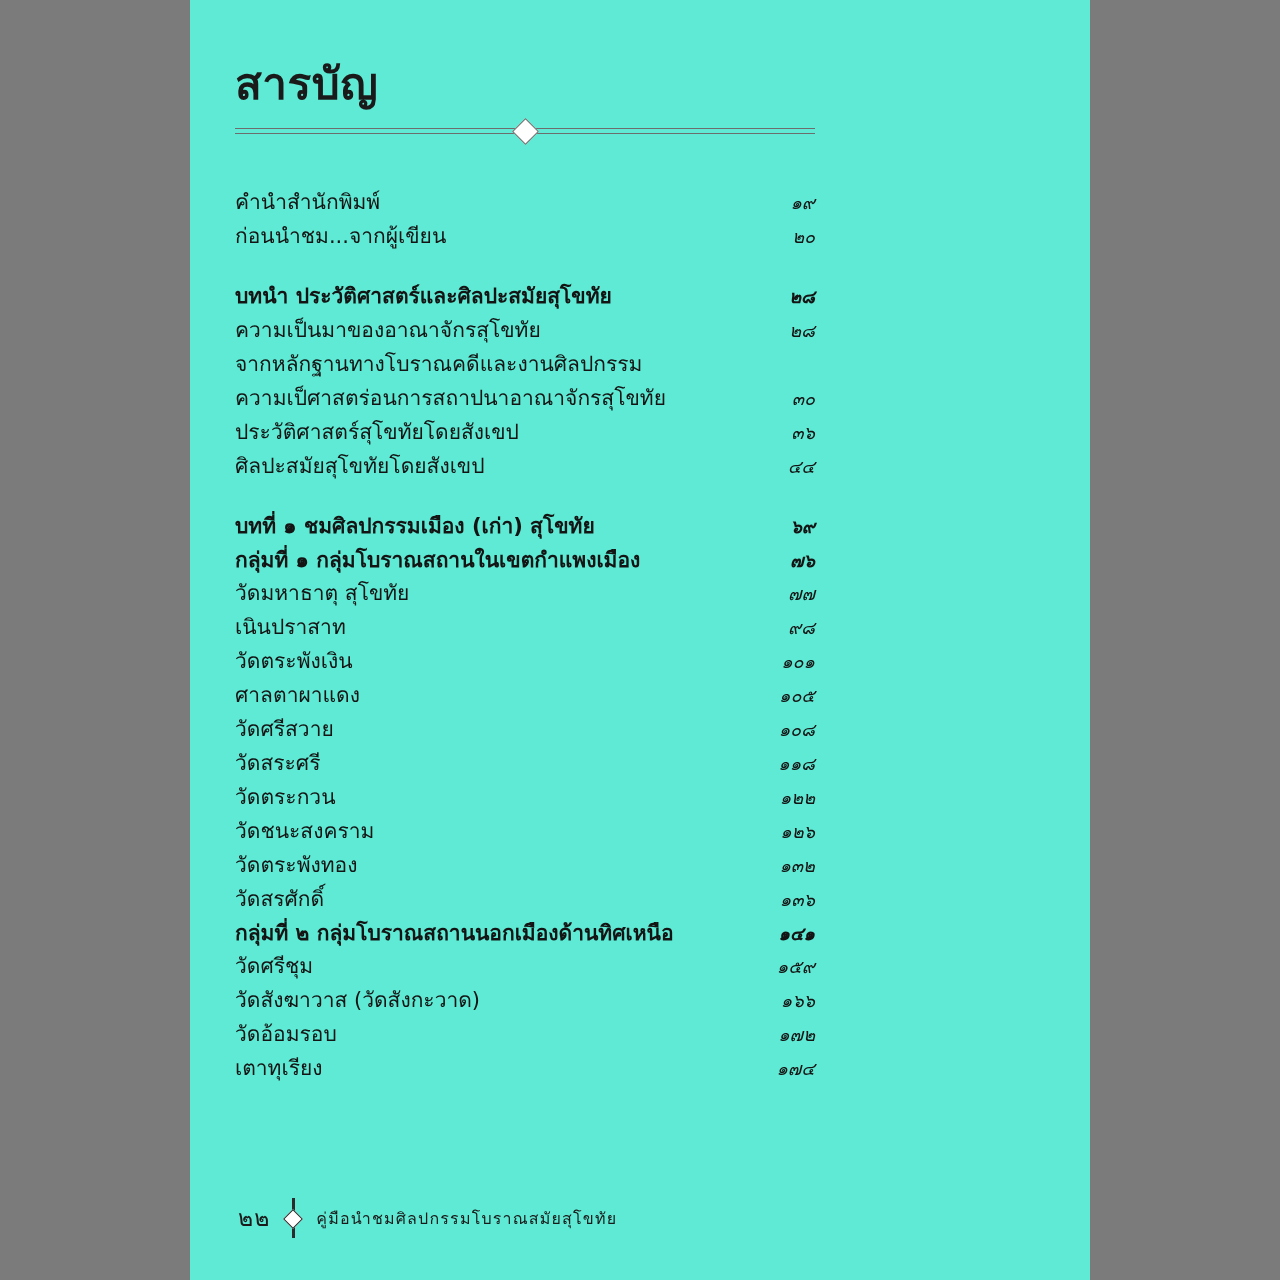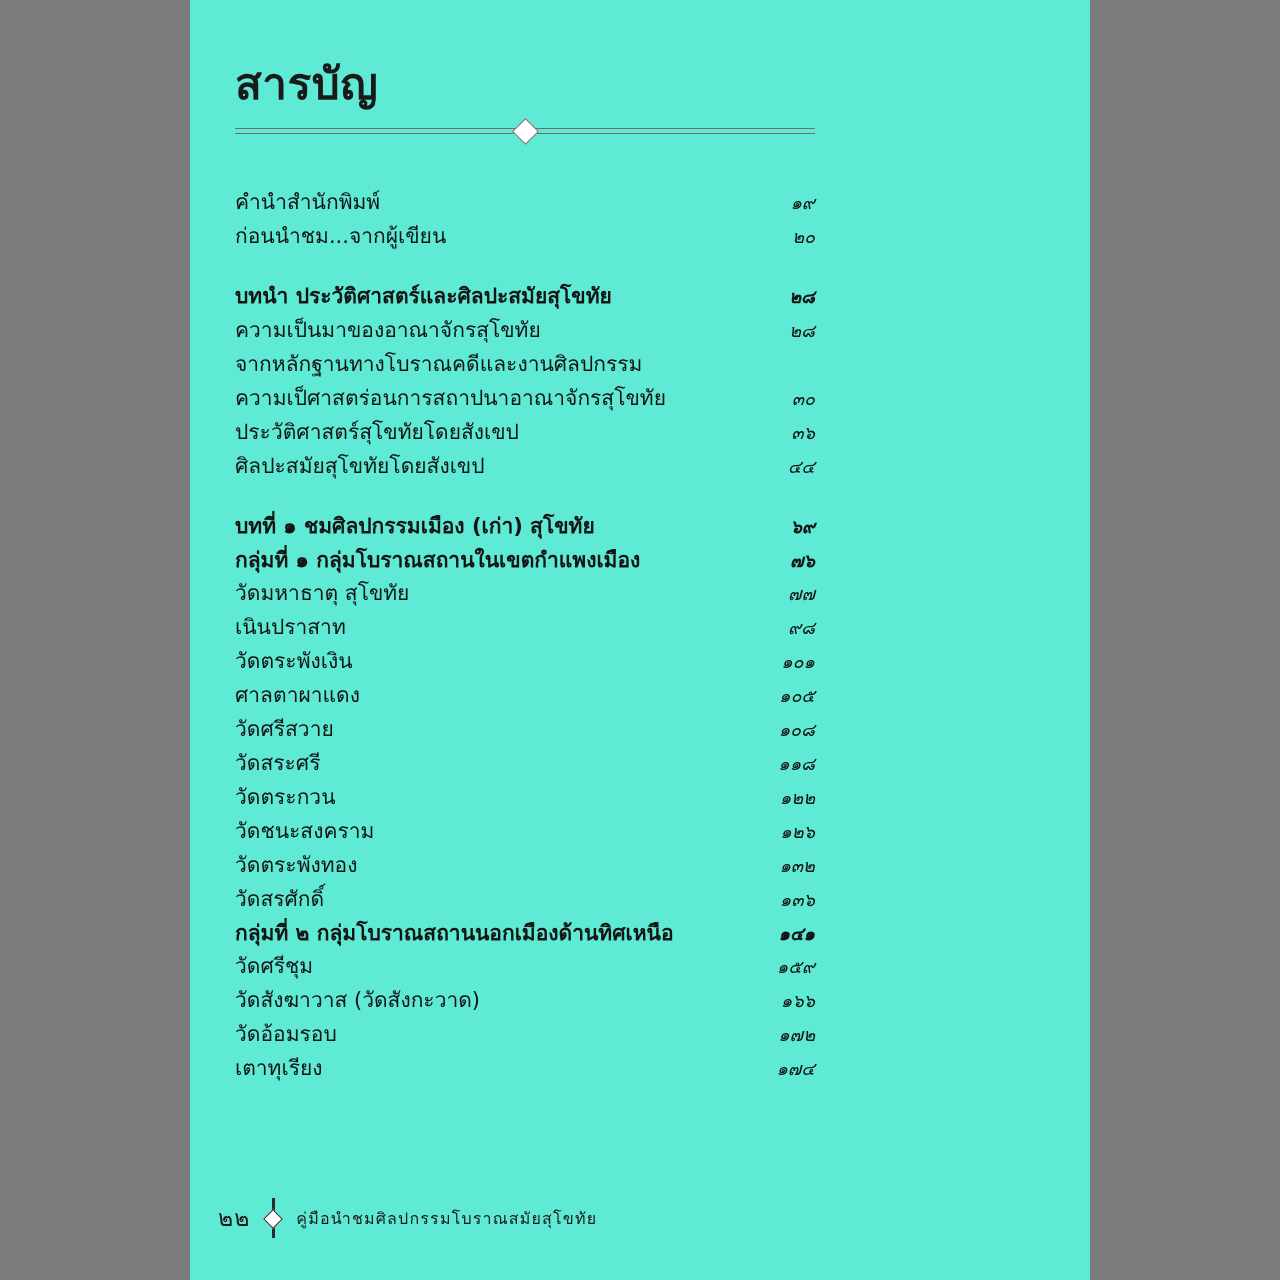--- a/index.html
+++ b/index.html
@@ -90,21 +90,21 @@
   .entry.bold .label,
   .entry.bold .page-no {
     font-weight: bold;
   }
   .gap {
     height: 26px;
   }
   
   .footer {
     position: absolute;
-    left: 28px;
+    left: 48px;
     bottom: 42px;
     display: flex;
     align-items: center;
     height: 40px;
   }
   .footer .folio {
     font-size: 23px;
     color: #1a1a1a;
     font-family: "DejaVu Sans", sans-serif;
     letter-spacing: 1px;

